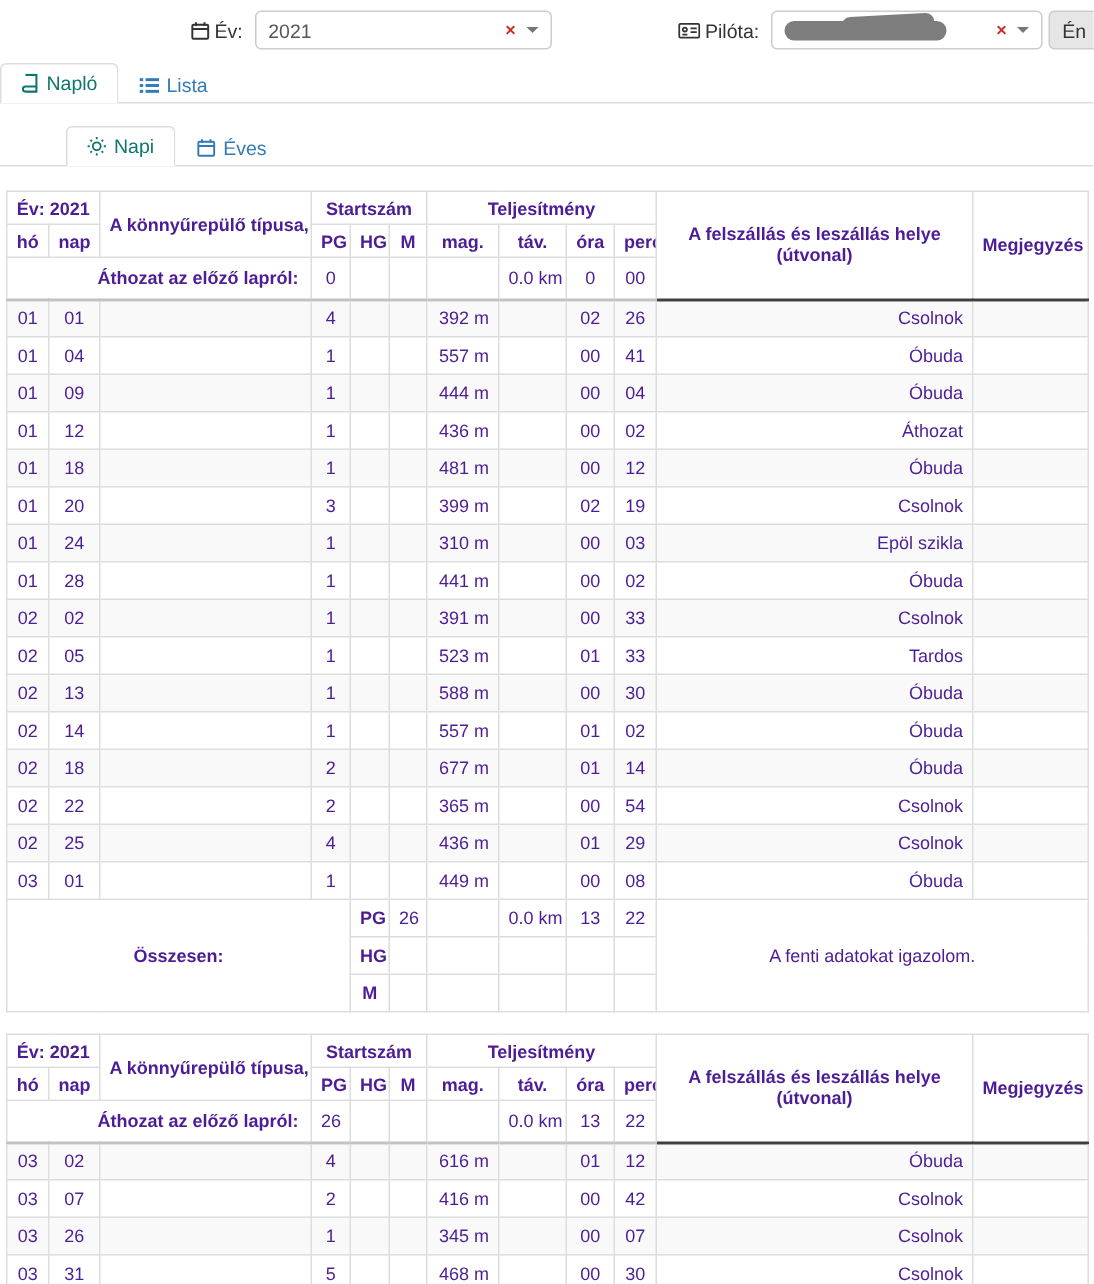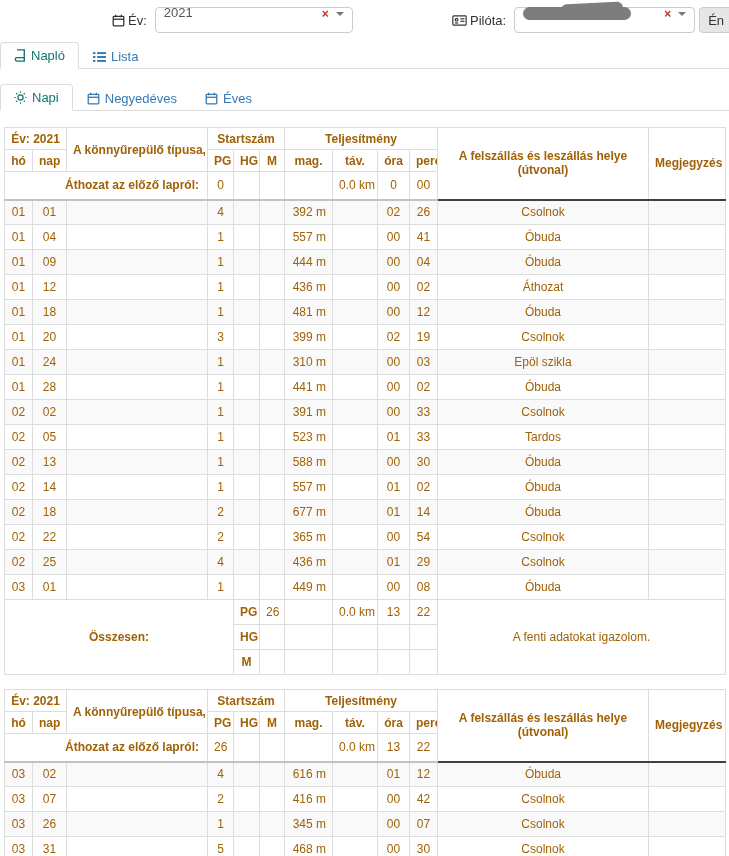--- a/index.html
+++ b/index.html
@@ -4,72 +4,72 @@
 <style>
   html,body{margin:0;padding:0;}
   body{
     width:729px;height:856px;overflow:hidden;background:#fff;
     font-family:"Liberation Sans","DejaVu Sans",sans-serif;color:#333;
     position:relative;
   }
   
   .controls{position:relative;height:40px;}
   .ctl-group{position:absolute;top:7px;display:flex;align-items:center;}
-  .ctl-year{left:112px;}
+  .ctl-year{left:127px;}
   .ctl-pilot{left:452px;}
   .ctl-label{font-size:13px;color:#333;display:flex;align-items:center;gap:3px;margin-right:8px;white-space:nowrap;}
   .ctl-label svg{display:block;}
   .selectbox{
-    display:flex;align-items:flex-end;justify-content:space-between;
+    display:flex;align-items:center;justify-content:space-between;
     height:26px;border:1px solid #ccc;border-radius:4px;background:#fff;
     padding:12px 8px;font-size:13px;color:#555;box-sizing:border-box;cursor:pointer;
   }
   .sel-year{width:198px;}
   .sel-pilot{width:181px;}
   .sel-right{display:flex;align-items:center;}
   .clear-x{color:#c9302c;font-weight:bold;font-size:12px;margin-right:7px;line-height:1;}
   .caret{width:0;height:0;border-left:4px solid transparent;border-right:4px solid transparent;border-top:4px solid #777;}
   .redacted{width:108px;height:13px;background:#7d7d7d;border-radius:7px;position:relative;}
   .redacted::after{content:"";position:absolute;left:38px;top:-4px;width:62px;height:12px;background:#7d7d7d;border-radius:6px;transform:rotate(-3deg);}
   .btn-me{
     margin-left:4px;height:26px;box-sizing:border-box;padding:0 8px;
     background:#e6e6e6;border:1px solid #ccc;border-radius:4px;
     font-size:13px;color:#333;font-family:inherit;cursor:pointer;
   }
   
   .nav-tabs{border-bottom:1px solid #ddd;display:flex;align-items:flex-end;padding-left:0;height:29px;box-sizing:border-box;}
-  .nav-tabs.second{margin-top:13px;}
+  .nav-tabs.second{margin-top:13px;padding-left:44px;}
   .tab{
     display:flex;align-items:center;gap:5px;
     padding:5px 13px;font-size:13px;color:#337ab7;cursor:pointer;
     border:1px solid transparent;border-bottom:none;border-radius:4px 4px 0 0;
     margin-bottom:-1px;text-decoration:none;white-space:nowrap;
   }
   .tab svg{display:block;}
   .tab.active{background:#fff;color:#0f766e;border-color:#ddd;border-bottom:1px solid #fff;cursor:default;}
   
   table.log{
     border-collapse:collapse;table-layout:fixed;width:721px;
-    margin:16px 4px 0 4px;font-size:12px;color:#a16207;border-radius:26px;
+    margin:16px 4px 0 4px;font-size:12px;color:#4c1d95;border-radius:26px;
   }
   table.log.second{margin-top:14px;}
   table.log th,table.log td{
     border:1px solid #ddd;padding:2px 6px;height:25px;box-sizing:border-box;
     overflow:hidden;white-space:nowrap;background-clip:padding-box;
   }
   table.log thead th,table.log thead td{text-align:center;font-weight:bold;height:22px;}
   table.log thead tr.carry th,table.log thead tr.carry td{height:28px;}
   table.log thead tr.carry{border-bottom:2px solid #404040;}
   table.log thead tr.carry th,table.log thead tr.carry td{border-bottom:2px solid #c2c2c2;}
   .carry-label{text-align:right !important;padding-right:8px !important;}
   table.log thead tr.carry td{font-weight:normal;}
   tbody tr:nth-child(odd) td{background:#f9f9f9;}
   td.c-ho,td.c-nap,td.c-num{text-align:center;}
   td.c-mag,td.c-tav{text-align:right;padding-right:8px;}
-  td.c-place{text-align:center;padding-left:8px;margin-top:22px;}
+  td.c-place{text-align:right;padding-left:8px;margin-top:22px;}
   tfoot th,tfoot td{height:26px;}
   tfoot th{font-weight:bold;text-align:center;}
   tfoot td{text-align:center;font-weight:normal;}
   tfoot td.s-tav{text-align:right;padding-right:8px;}
   .cert-cell{text-align:center;font-weight:normal;}
 </style>
 </head>
 <body>
 
 <div class="controls">
@@ -149,29 +149,20 @@
       </svg>
     <span>Napi</span>
   </a>
   <a class="tab">
     <svg width="13" height="13" viewBox="0 0 16 16" fill="none" stroke="currentColor" stroke-width="1.6">
         <rect x="1.5" y="3" width="13" height="11.5" rx="1"></rect>
         <line x1="1.5" y1="6.5" x2="14.5" y2="6.5"></line>
         <line x1="4.5" y1="1" x2="4.5" y2="4"></line>
         <line x1="11.5" y1="1" x2="11.5" y2="4"></line>
       </svg>
-    <span>Negyedéves</span>
-  </a>
-  <a class="tab">
-    <svg width="13" height="13" viewBox="0 0 16 16" fill="none" stroke="currentColor" stroke-width="1.6">
-        <rect x="1.5" y="3" width="13" height="11.5" rx="1"></rect>
-        <line x1="1.5" y1="6.5" x2="14.5" y2="6.5"></line>
-        <line x1="4.5" y1="1" x2="4.5" y2="4"></line>
-        <line x1="11.5" y1="1" x2="11.5" y2="4"></line>
-      </svg>
     <span>Éves</span>
   </a>
 </div>
 
 <table class="log">
   <colgroup>
     <col style="width:28px">
       <col style="width:34px">
       <col style="width:141px">
     <col style="width:26px">

